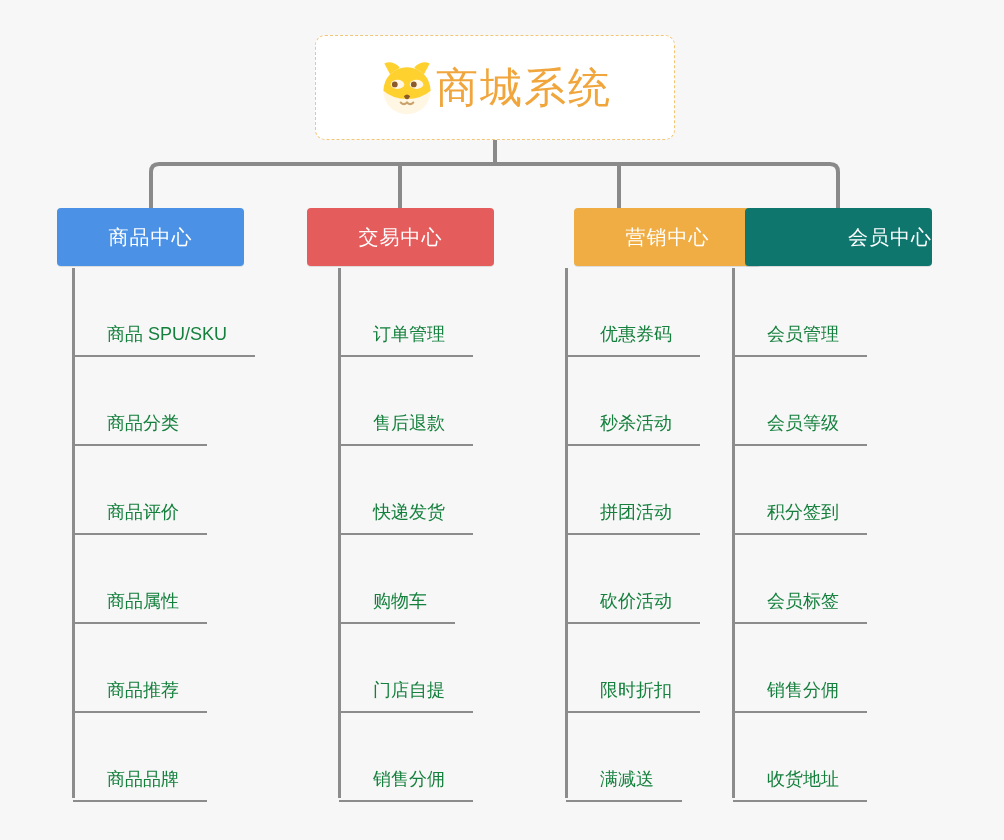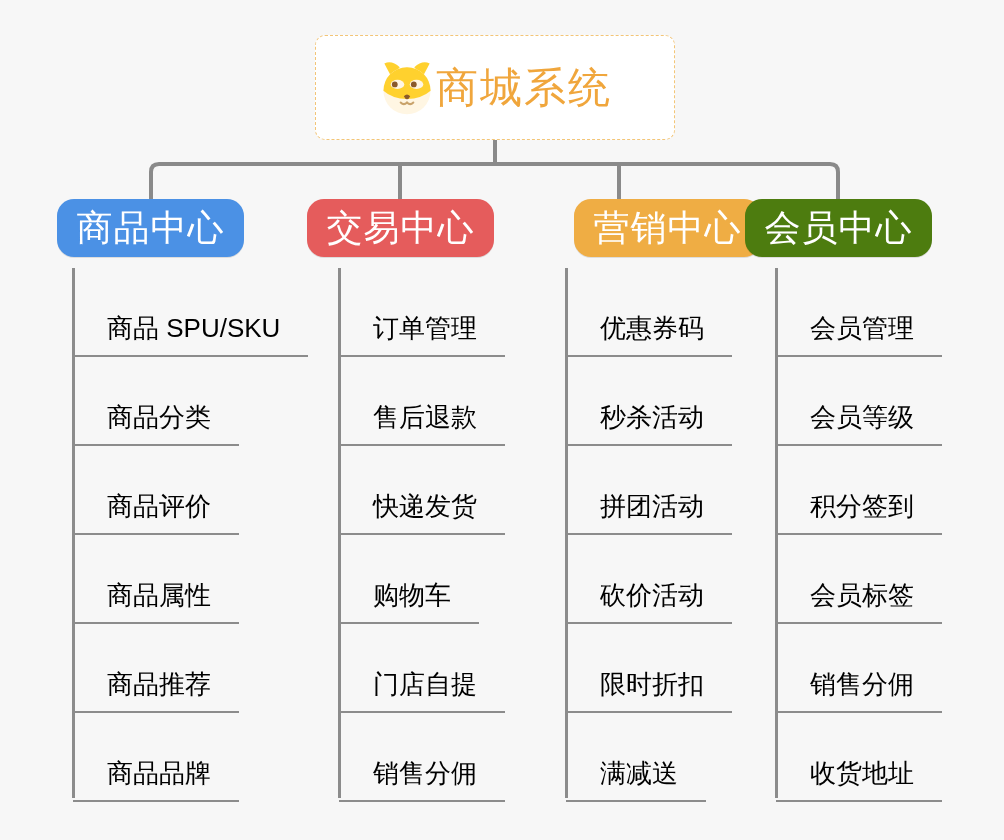--- a/index.html
+++ b/index.html
@@ -33,66 +33,66 @@
   
   .connector-layer {
     position: absolute;
     left: 0; top: 0;
     width: 1004px; height: 840px;
     pointer-events: none;
   }
   
   .branch-node {
     position: absolute;
-    top: 199px;
+    top: 208px;
     width: 187px; height: 58px;
-    border-radius: 17px;
+    border-radius: 4px;
     display: flex;
     align-items: center;
     justify-content: center;
     color: #FFFFFF;
-    font-size: 36px;
+    font-size: 20px;
     letter-spacing: 1px;
     box-shadow: 0 1px 0 rgba(0,0,0,0.10);
     cursor: pointer;
     white-space: nowrap;
   }
   .branch-0 { left: 57px; }
   .branch-1 { left: 307px; }
   .branch-2 { left: 526px; }
   .branch-3 { left: 745px; }
   
   .child-column {
     position: absolute;
     top: 268px;
     width: 240px;
     height: 540px;
   }
   .col-0 { left: 57px; }
   .col-1 { left: 323px; }
   .col-2 { left: 550px; }
-  .col-3 { left: 760px; }
+  .col-3 { left: 717px; }
   .trunk-line {
     position: absolute;
     left: 15px; top: 0;
     width: 3px; height: 530px;
     background: #8C8C8C;
   }
   .leaf-item {
     height: 89px;
     margin-left: 16px;
     display: flex;
   }
   .leaf-item:first-of-type { height: 85px; }
   .leaf-label {
     align-self: flex-end;
     border-bottom: 2px solid #8C8C8C;
     padding: 0 28px 9px 34px;
-    font-size: 26px;
-    color: #000000;
+    font-size: 18px;
+    color: #15803d;
     white-space: nowrap;
     cursor: pointer;
   }
 </style>
 </head>
 <body>
 
 <svg class="connector-layer" viewBox="0 0 1004 840" xmlns="http://www.w3.org/2000/svg">
   <path d="M495 140 L495 164" stroke="#8A8A8A" stroke-width="4" fill="none"></path>
   <path d="M151 210 L151 172 Q151 164 159 164 L830 164 Q838 164 838 172 L838 210" stroke="#8A8A8A" stroke-width="4" fill="none"></path>
@@ -118,21 +118,21 @@
 
 <div class="branch-node branch-0" style="background: rgb(75, 145, 229);">
   <span>商品中心</span>
 </div>
 <div class="branch-node branch-1" style="background: rgb(229, 92, 92);">
   <span>交易中心</span>
 </div>
 <div class="branch-node branch-2" style="background: rgb(239, 173, 68); margin-left: 48px;">
   <span>营销中心</span>
 </div>
-<div class="branch-node branch-3" style="background: #4d7c0f;">
+<div class="branch-node branch-3" style="background: #0f766e; justify-content: flex-end;">
   <span>会员中心</span>
 </div>
 
 <div class="child-column col-0">
   <div class="trunk-line"></div>
   <div class="leaf-item">
       <span class="leaf-label">商品 SPU/SKU</span>
     </div>
   <div class="leaf-item">
       <span class="leaf-label">商品分类</span>

